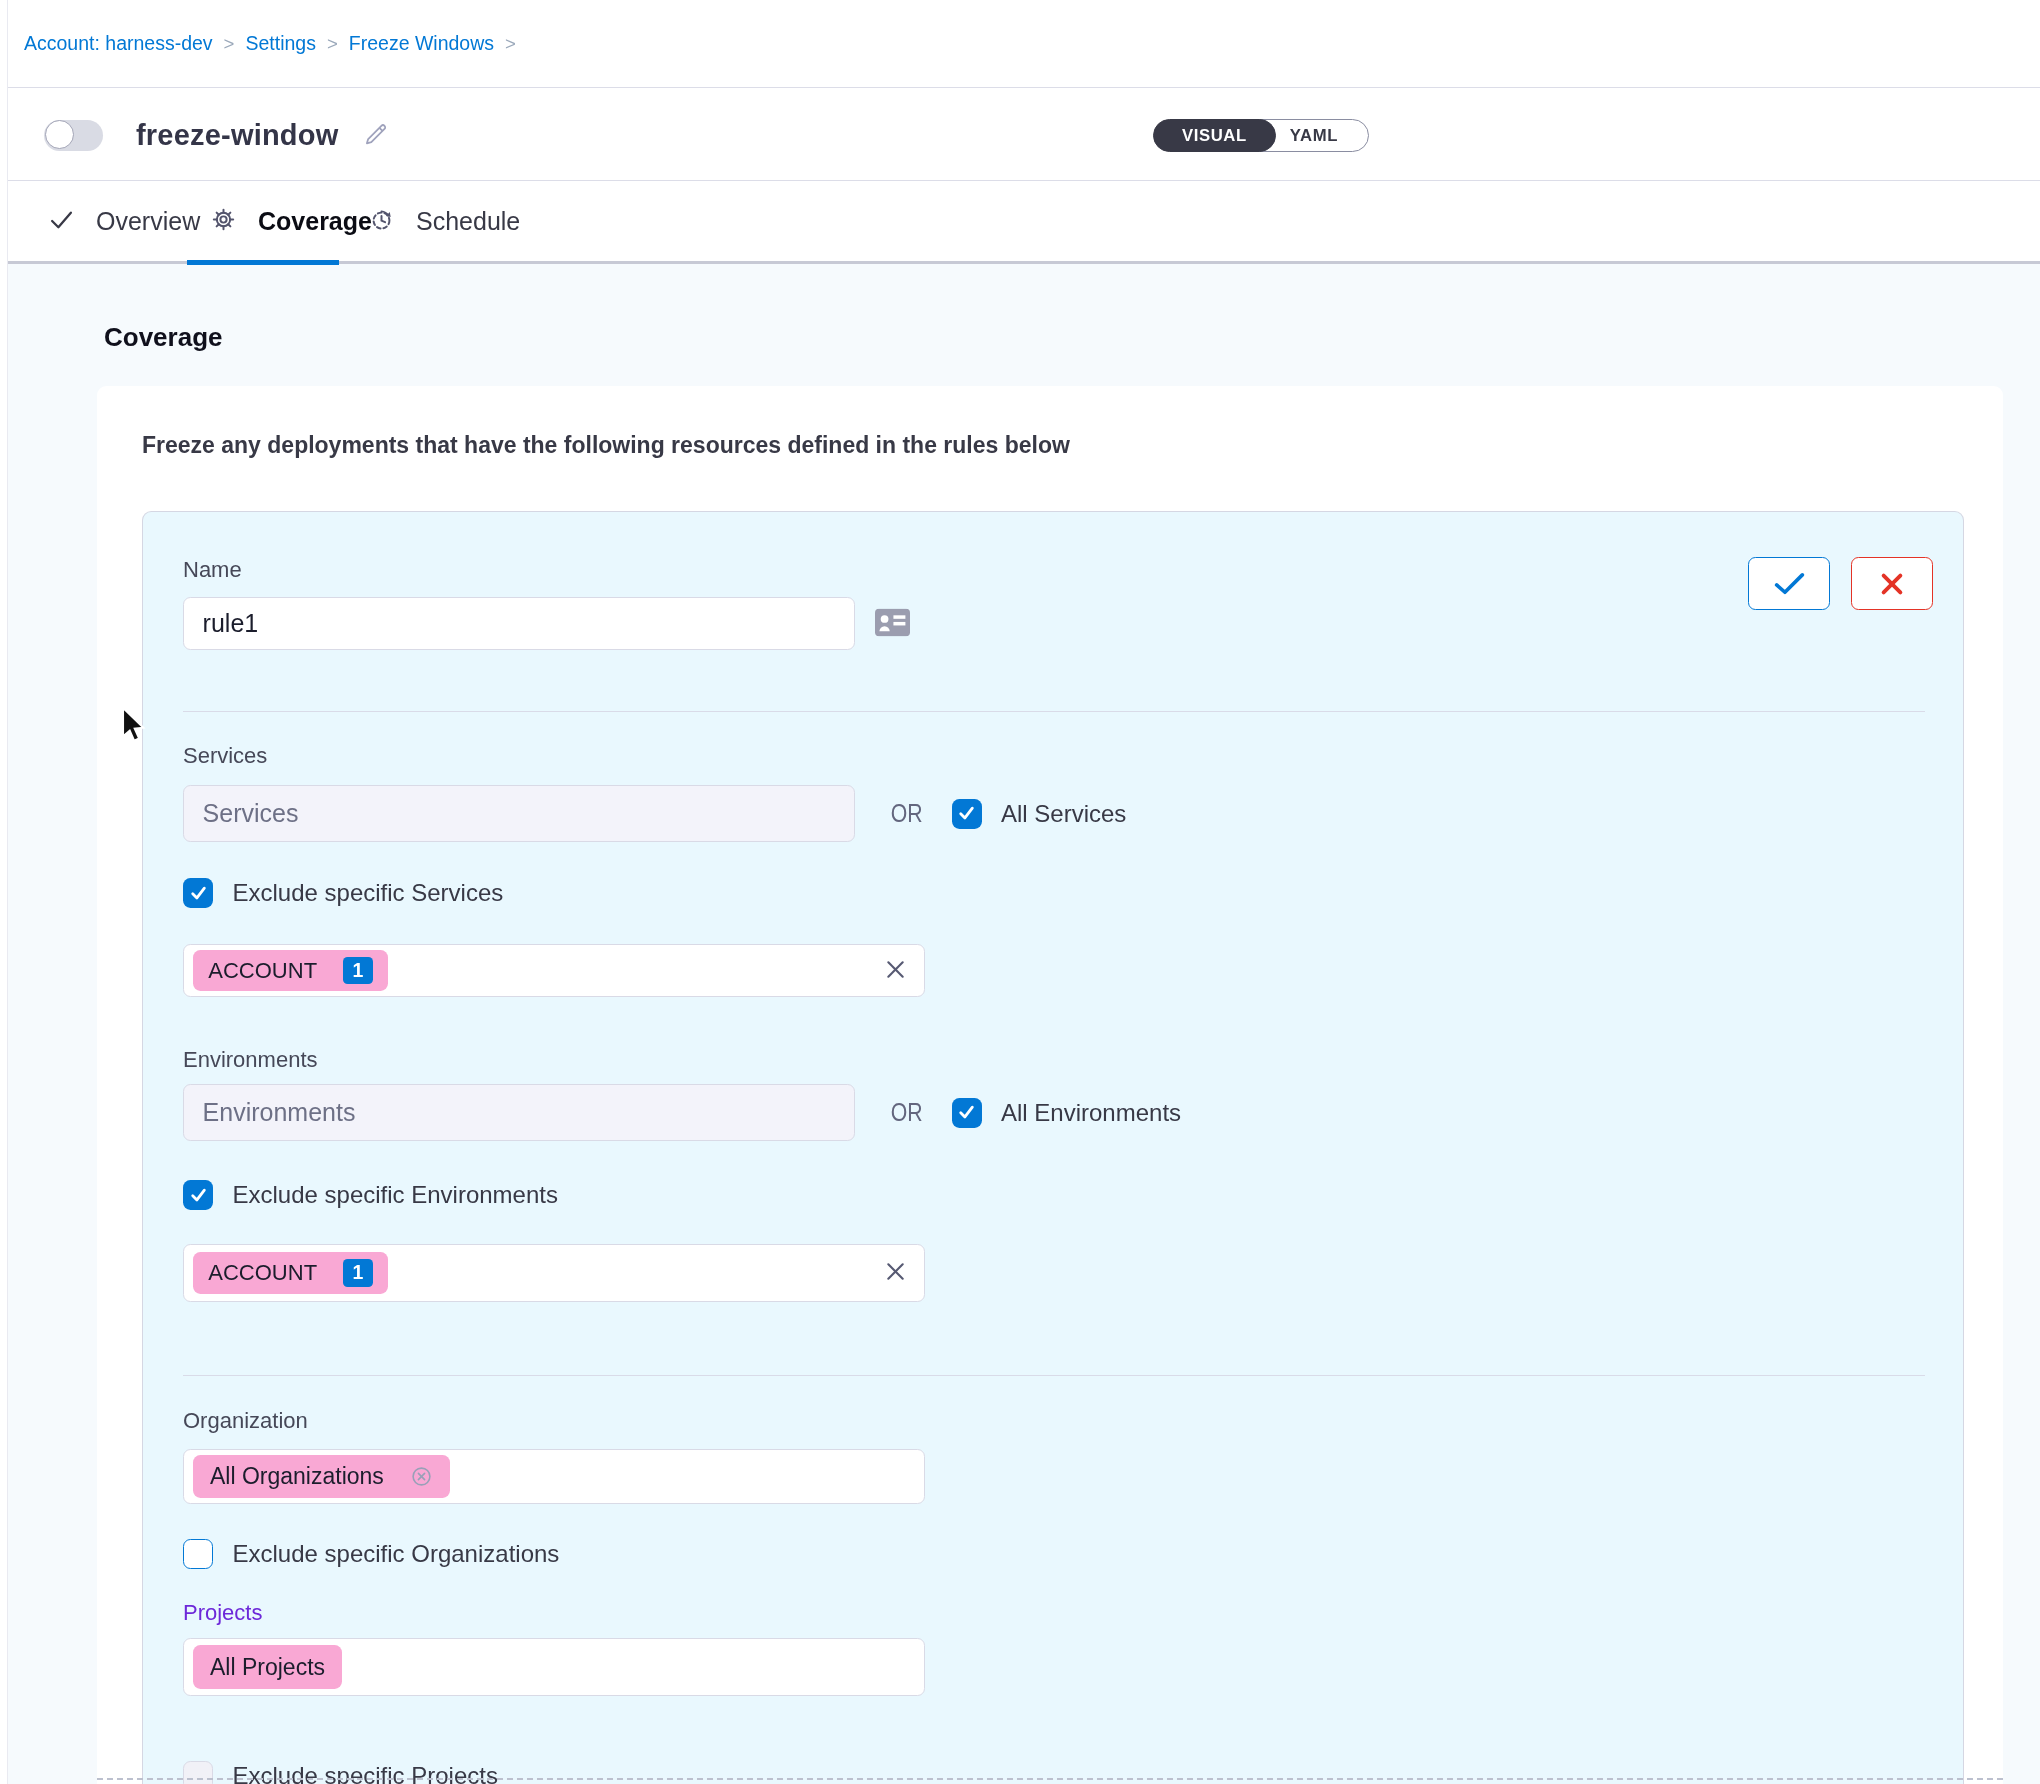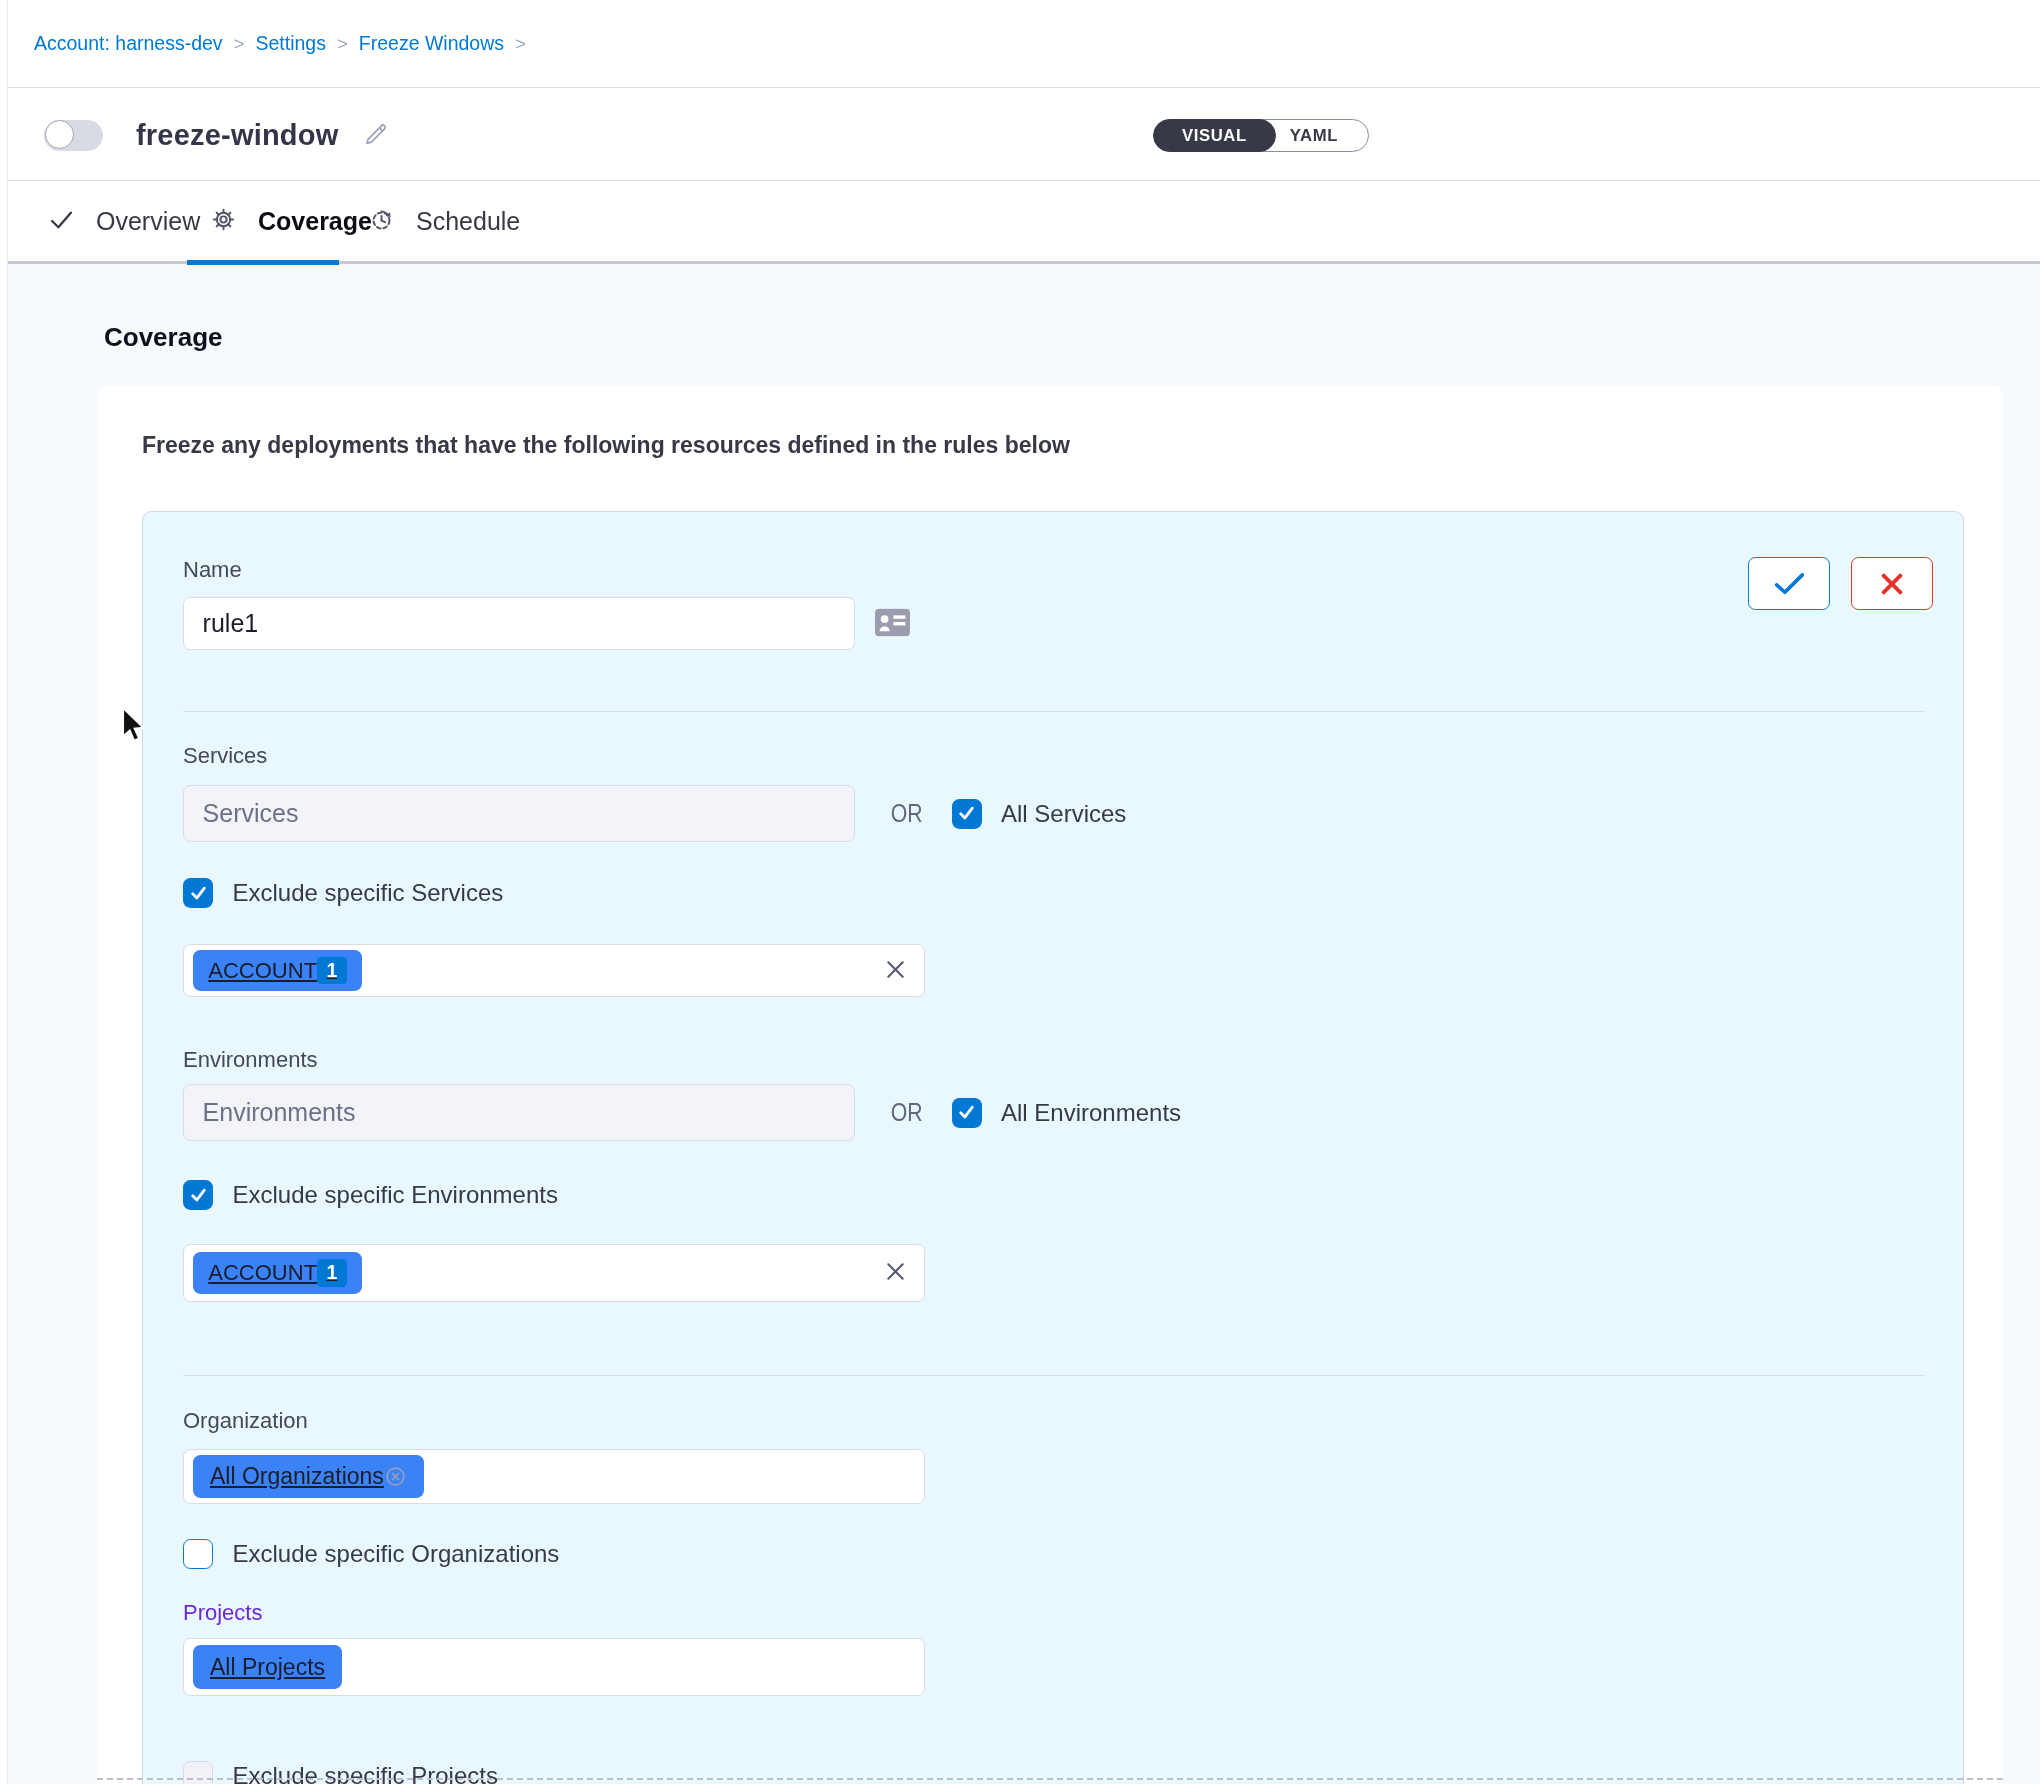--- a/index.html
+++ b/index.html
@@ -2,21 +2,21 @@
 <html style="font-size:15px"><head>
 <meta charset="utf-8">
 <style>
   * { margin:0; padding:0; box-sizing:border-box; }
   html,body { width:2041px; height:1785px; }
   body { font-family:"Liberation Sans", sans-serif; background:#ffffff; position:relative; overflow:hidden; }
 
   
   .left-edge { position:absolute; left:0; top:0; width:8.3px; height:1785px; background:#ffffff; border-right:0.9px solid #e9eaf1; z-index:5; }
 
-  .topbar { position:absolute; left:0; top:0; width:2041px; height:88px; background:#fff; border-bottom:0.9px solid #dcdde8; display:flex; align-items:center; padding-left:34px; }
+  .topbar { position:absolute; left:0; top:0; width:2041px; height:88px; background:#fff; border-bottom:0.9px solid #dcdde8; display:flex; align-items:center; padding-left:24px; }
   .breadcrumb { display:flex; align-items:center; gap:11px; font-size:19.5px; }
   .crumb { color:#0278d5; cursor:pointer; }
   .crumb-sep { color:#9aa8ba; font-size:18.6px; }
 
   .titlebar { position:absolute; left:0; top:90px; width:2041px; height:91px; background:#fff; border-bottom:0.9px solid #dcdde8; display:flex; align-items:center; padding-left:44px; }
   .toggle { position:relative; width:59px; height:31px; border-radius:16px; background:#d9dbe4; flex:0 0 auto; }
   .toggle .knob { position:absolute; left:0.9px; top:0.9px; width:29px; height:29px; border-radius:50%; background:#fff; border:1.9px solid #a2a4b6; }
   .page-title { margin-left:33px; font-size:29px; font-weight:bold; color:#343548; letter-spacing:0.2px; }
   .pencil { margin-left:24px; }
 
@@ -56,21 +56,21 @@
   .or-label { font-size:25px; font-weight:500; color:#63667e; transform:scaleX(.85); transform-origin:center; }
 
   .cb { width:30px; height:30px; border-radius:7.4px; flex:0 0 auto; display:flex; align-items:center; justify-content:center; }
   .cb.checked { background:#0278d5; }
   .cb.unchecked { background:#ffffff; border:1.9px solid #0278d5; }
   .cb.disabled { background:#f1f1f7; border:1.9px solid #d9dae6; }
   .cb-label { font-size:24px; color:#383946; margin-left:19.5px; }
 
   .tagbox { width:742px; min-height:53px; background:#fff; border:0.9px solid #d9dae6; border-radius:7.4px; display:flex; align-items:center; padding:4.6px 16.7px 4.6px 9.3px; position:relative; }
   .tagbox.tall { min-height:58px; }
-  .tag { display:inline-flex; align-items:center; gap:0; background:#3b82f6; border-radius:7.4px; padding:7.4px 15px; font-size:22px; color:#1b1d2c;text-decoration:underline; }
+  .tag { display:inline-flex; align-items:center; gap:26px; background:#f9a8d4; border-radius:7.4px; padding:7.4px 15px; font-size:22px; color:#1b1d2c; }
   .tag .count-badge { background:#0278d5; color:#fff; font-size:19.5px; font-weight:bold; border-radius:4.6px; padding:2.8px 9.3px; line-height:1.1; }
   .tag.simple { font-size:23px; padding:8.3px 16.7px; }
   .tagbox .clear-x { position:absolute; right:16.7px; top:50%; transform:translateY(-50%); cursor:pointer; }
 
   .divider { position:absolute; left:40px; width:1742px; height:0.9px; background:#d9dbe8; }
 
   .btn { width:82px; height:53px; background:#fff; border-radius:7.4px; display:flex; align-items:center; justify-content:center; cursor:pointer; }
   .btn-apply { border:1.9px solid #0278d5; }
   .btn-discard { border:1.9px solid #e43326; margin-left:21.3px; }
 

